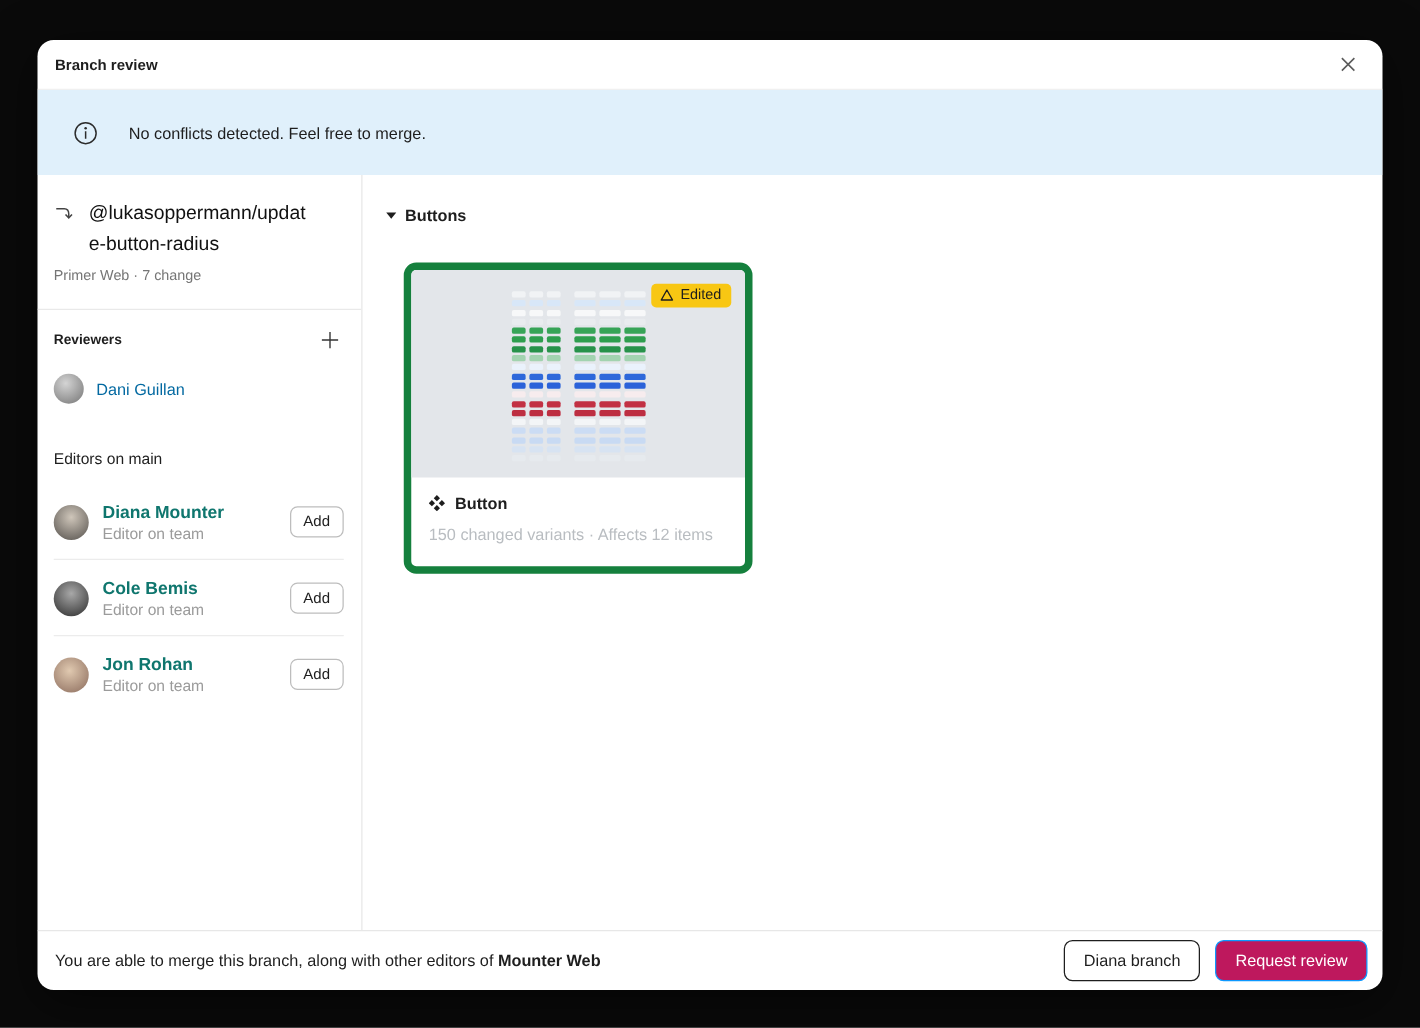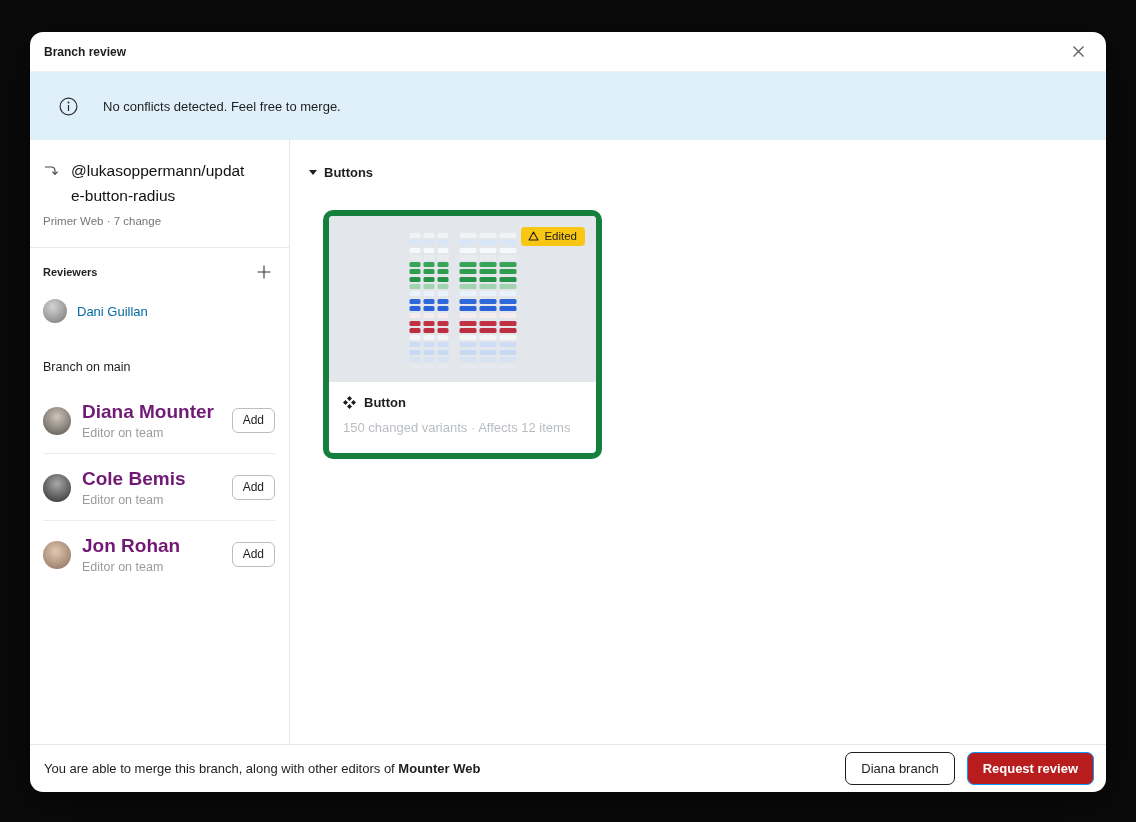--- a/index.html
+++ b/index.html
@@ -102,21 +102,21 @@
   .reviewer-name { margin-left: 10px; font-size: 13px; color: #0369a1; }
 
   .editors-label { margin-top: 37px; font-size: 12.5px; color: #1e1e1e; }
   .editor-row {
     display: flex; align-items: center;
     padding: 14px 0 13px 0;
   }
   .editor-row + .editor-row { border-top: 1px solid #ececec; }
   .editor-rows { margin-top: 13px; }
   .editor-info { margin-left: 11px; }
-  .editor-name { font-size: 19px; font-weight: 600; color: #701a75; }
+  .editor-name { font-size: 14px; font-weight: 600; color: #0f766e; }
   .editor-role { margin-top: 3px; font-size: 12.5px; color: #9b9b9b; }
   .add-btn {
     margin-left: auto;
     font-family: inherit;
     font-size: 12px; color: #1e1e1e;
     background: #fff;
     border: 1px solid #bdbdbd;
     border-radius: 6px;
     padding: 4px 10px 5px;
     cursor: pointer;
@@ -202,24 +202,24 @@
     height: 33px;
     padding: 0 15px;
     cursor: pointer;
   }
   .btn-secondary {
     background: #fff;
     border: 1px solid #1e1e1e;
     color: #1e1e1e;
   }
   .btn-primary {
-    background: #b91c1c;
+    background: #be185d;
     border: 1px solid #0d99ff;
     color: #fff;
-    font-weight: 700;
+    font-weight: 400;
   }
 
   svg { display: block; }
 </style>
 </head>
 <body>
 
 <div class="dialog">
 
   <div class="hdr">
@@ -271,21 +271,21 @@
                 </svg>
             </span>
           </button>
         </div>
 
         <div class="reviewer-row">
           <span class="avatar sm"></span>
           <span class="reviewer-name">Dani Guillan</span>
         </div>
 
-        <div class="editors-label">Branch on main</div>
+        <div class="editors-label">Editors on main</div>
 
         <div class="editor-rows">
 
           <div class="editor-row">
             <span class="avatar md av-diana"></span>
             <div class="editor-info">
               <div class="editor-name">Diana Mounter</div>
               <div class="editor-role">Editor on team</div>
             </div>
             <button class="add-btn">Add</button>

